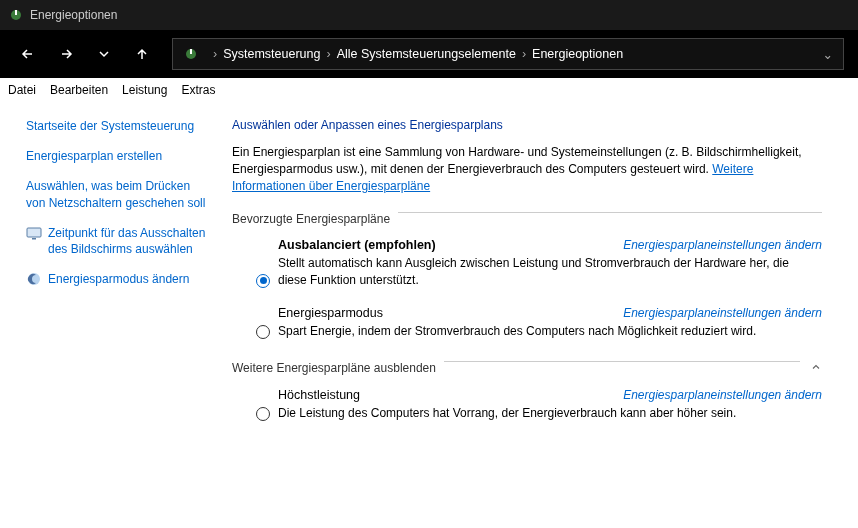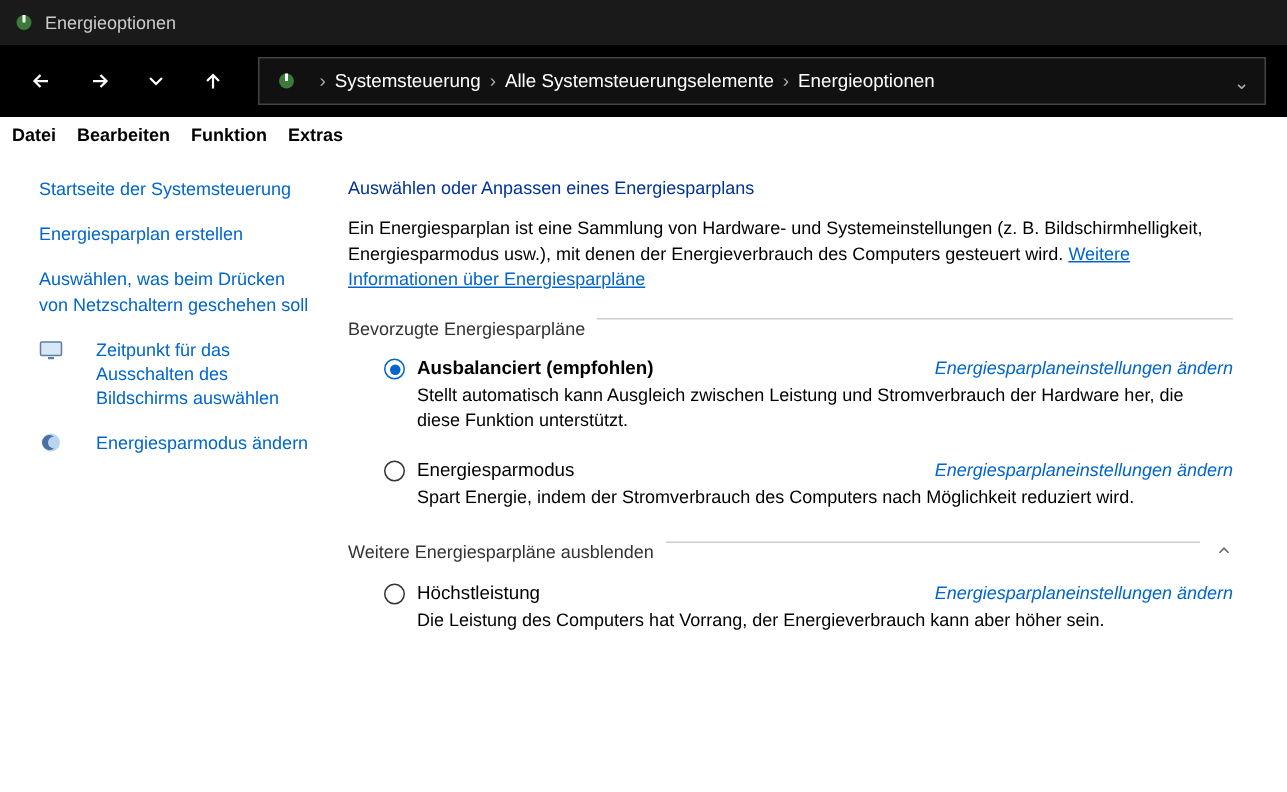--- a/index.html
+++ b/index.html
@@ -76,41 +76,41 @@
     }
     .menubar {
       height: 24px;
       display: flex;
       align-items: center;
       padding: 0 8px;
       gap: 14px;
       font-size: 12px;
       border-bottom: 0;
     }
-    .menubar span { cursor: default; font-weight: bold; }
+    .menubar span { cursor: default; }
     .content {
       display: flex;
       padding: 10px 8px 0 8px;
     }
     .sidebar {
       width: 212px;
       padding: 6px 8px 0 18px;
     }
     .sidebar-link {
       color: #0066cc;
       font-size: 12px;
       line-height: 1.35;
       margin-bottom: 14px;
       cursor: pointer;
       display: block;
     }
     .sidebar-item {
       display: flex;
       align-items: flex-start;
-      gap: 22px;
+      gap: 6px;
       margin-bottom: 14px;
     }
     .sidebar-item .icon {
       width: 16px;
       height: 16px;
       flex-shrink: 0;
       display: flex;
       align-items: center;
       justify-content: center;
     }
@@ -157,21 +157,21 @@
       background: #cccccc;
       margin-left: 8px;
     }
     .group-header .collapse {
       margin-left: 10px;
       color: #666666;
       cursor: pointer;
     }
     .plan {
       display: flex;
-      align-items: flex-start;
+      align-items: flex-end;
       padding: 4px 0 4px 24px;
       margin-bottom: 10px;
     }
     .plan-radio {
       width: 14px;
       height: 14px;
       margin-top: 1px;
       margin-right: 8px;
       border-radius: 50%;
       border: 1.5px solid #333333;
@@ -265,21 +265,21 @@
     <span>Alle Systemsteuerungselemente</span>
     <span class="crumb-sep">›</span>
     <span>Energieoptionen</span>
     <span class="address-end">⌄</span>
   </div>
 </div>
 
 <div class="menubar">
   <span>Datei</span>
   <span>Bearbeiten</span>
-  <span>Funktion</span>
+  <span>Leistung</span>
   <span>Extras</span>
 </div>
 
 <div class="content">
 
   <div class="sidebar">
     <span class="sidebar-link">Startseite der Systemsteuerung</span>
     <span class="sidebar-link">Energiesparplan erstellen</span>
     <span class="sidebar-link">Auswählen, was beim Drücken von Netzschaltern geschehen soll</span>
 

